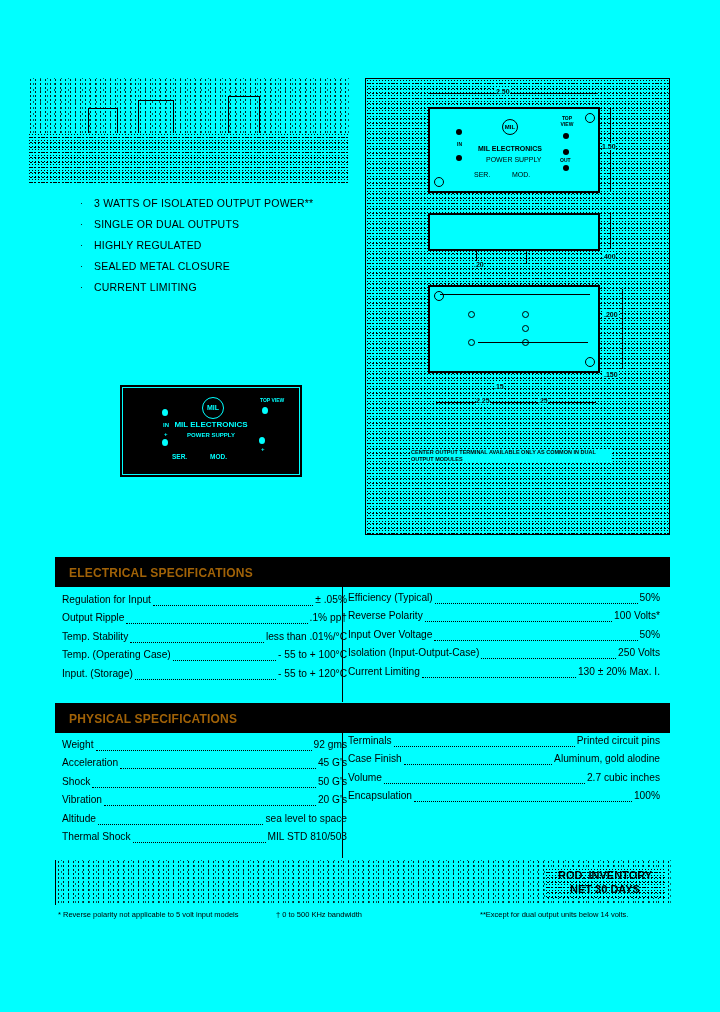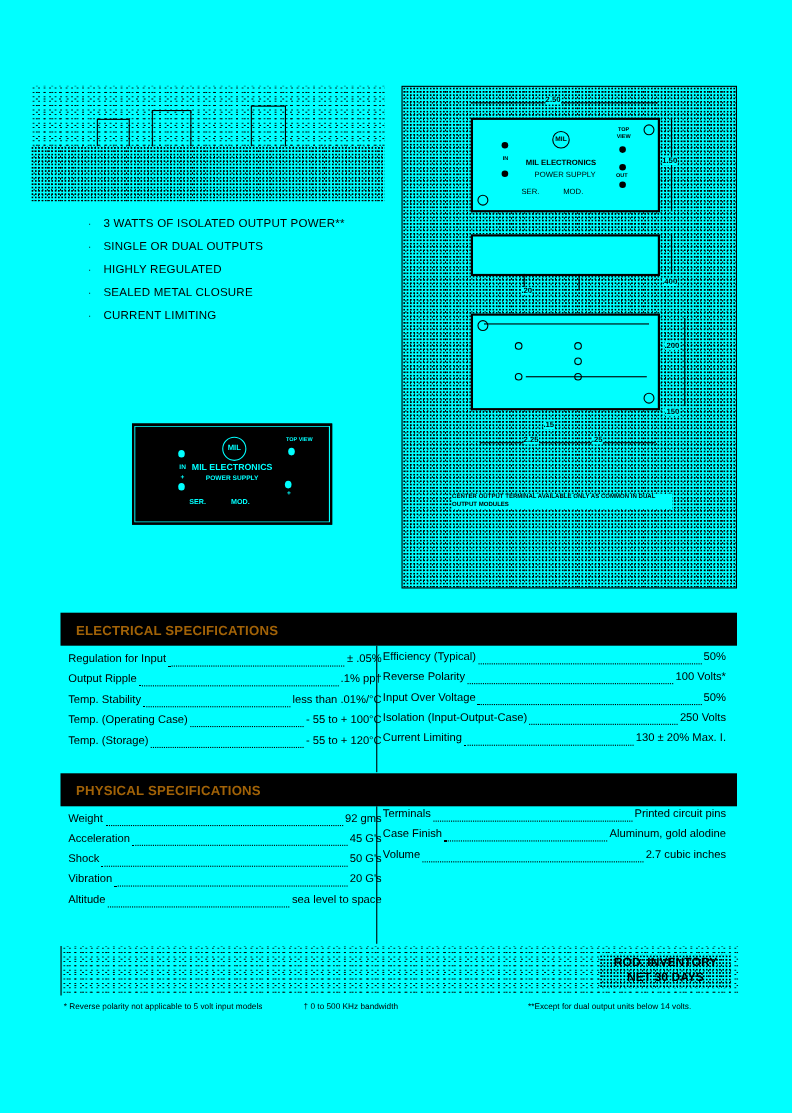--- a/index.html
+++ b/index.html
@@ -195,21 +195,21 @@
       <span class="lbl">Temp. Stability</span>
       <span class="dots"></span>
       <span class="val">less than .01%/°C</span>
     </div>
   <div class="spec-row">
       <span class="lbl">Temp. (Operating Case)</span>
       <span class="dots"></span>
       <span class="val">- 55 to + 100°C</span>
     </div>
   <div class="spec-row">
-      <span class="lbl">Temp. (Storage)</span>
+      <span class="lbl">Input. (Storage)</span>
       <span class="dots"></span>
       <span class="val">- 55 to + 120°C</span>
     </div>
 </div>
 <div class="spec-col" style="left:348px;top:588px;width:312px;">
   <div class="spec-row">
       <span class="lbl">Efficiency (Typical)</span>
       <span class="dots"></span>
       <span class="val">50%</span>
     </div>
@@ -258,36 +258,46 @@
   <div class="spec-row">
       <span class="lbl">Vibration</span>
       <span class="dots"></span>
       <span class="val">20 G's</span>
     </div>
   <div class="spec-row">
       <span class="lbl">Altitude</span>
       <span class="dots"></span>
       <span class="val">sea level to space</span>
     </div>
+  <div class="spec-row">
+      <span class="lbl">Thermal Shock</span>
+      <span class="dots"></span>
+      <span class="val">MIL STD 810/503</span>
+    </div>
 </div>
 <div class="spec-col" style="left:348px;top:731px;width:312px;">
   <div class="spec-row">
       <span class="lbl">Terminals</span>
       <span class="dots"></span>
       <span class="val">Printed circuit pins</span>
     </div>
   <div class="spec-row">
       <span class="lbl">Case Finish</span>
       <span class="dots"></span>
       <span class="val">Aluminum, gold alodine</span>
     </div>
   <div class="spec-row">
       <span class="lbl">Volume</span>
       <span class="dots"></span>
       <span class="val">2.7 cubic inches</span>
+    </div>
+  <div class="spec-row">
+      <span class="lbl">Encapsulation</span>
+      <span class="dots"></span>
+      <span class="val">100%</span>
     </div>
 </div>
 
 <div id="banner" class="abs dither-light">
   <div id="stamp" class="dither">
     <div>ROD. INVENTORY</div>
     <div>NET 30 DAYS</div>
   </div>
 </div>
 

